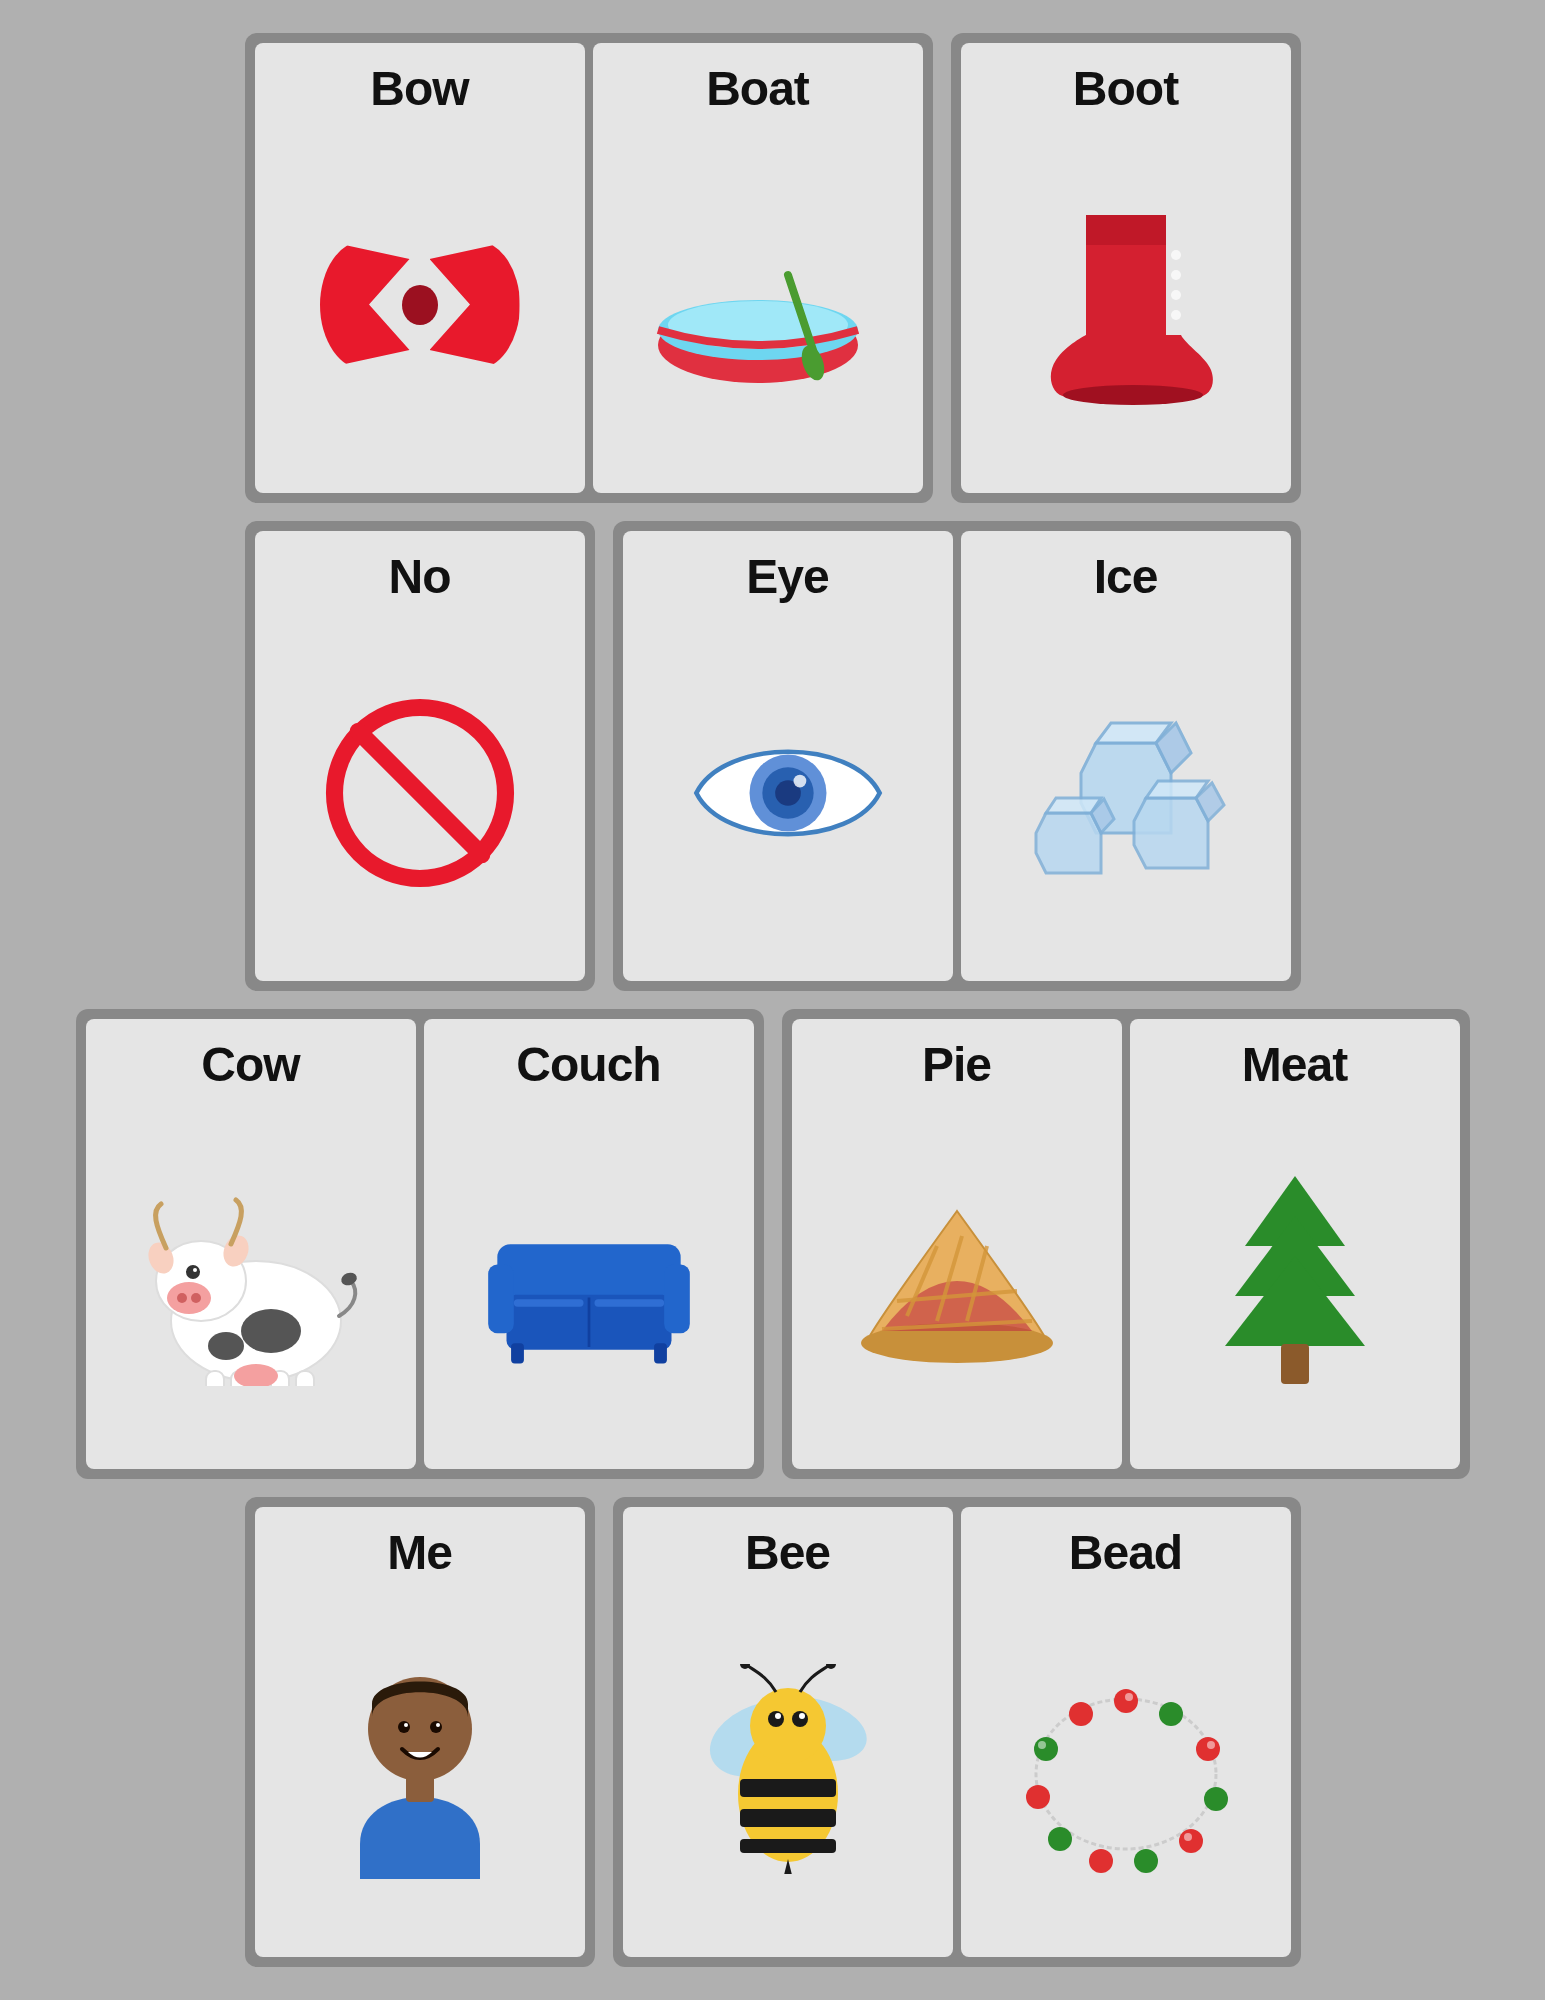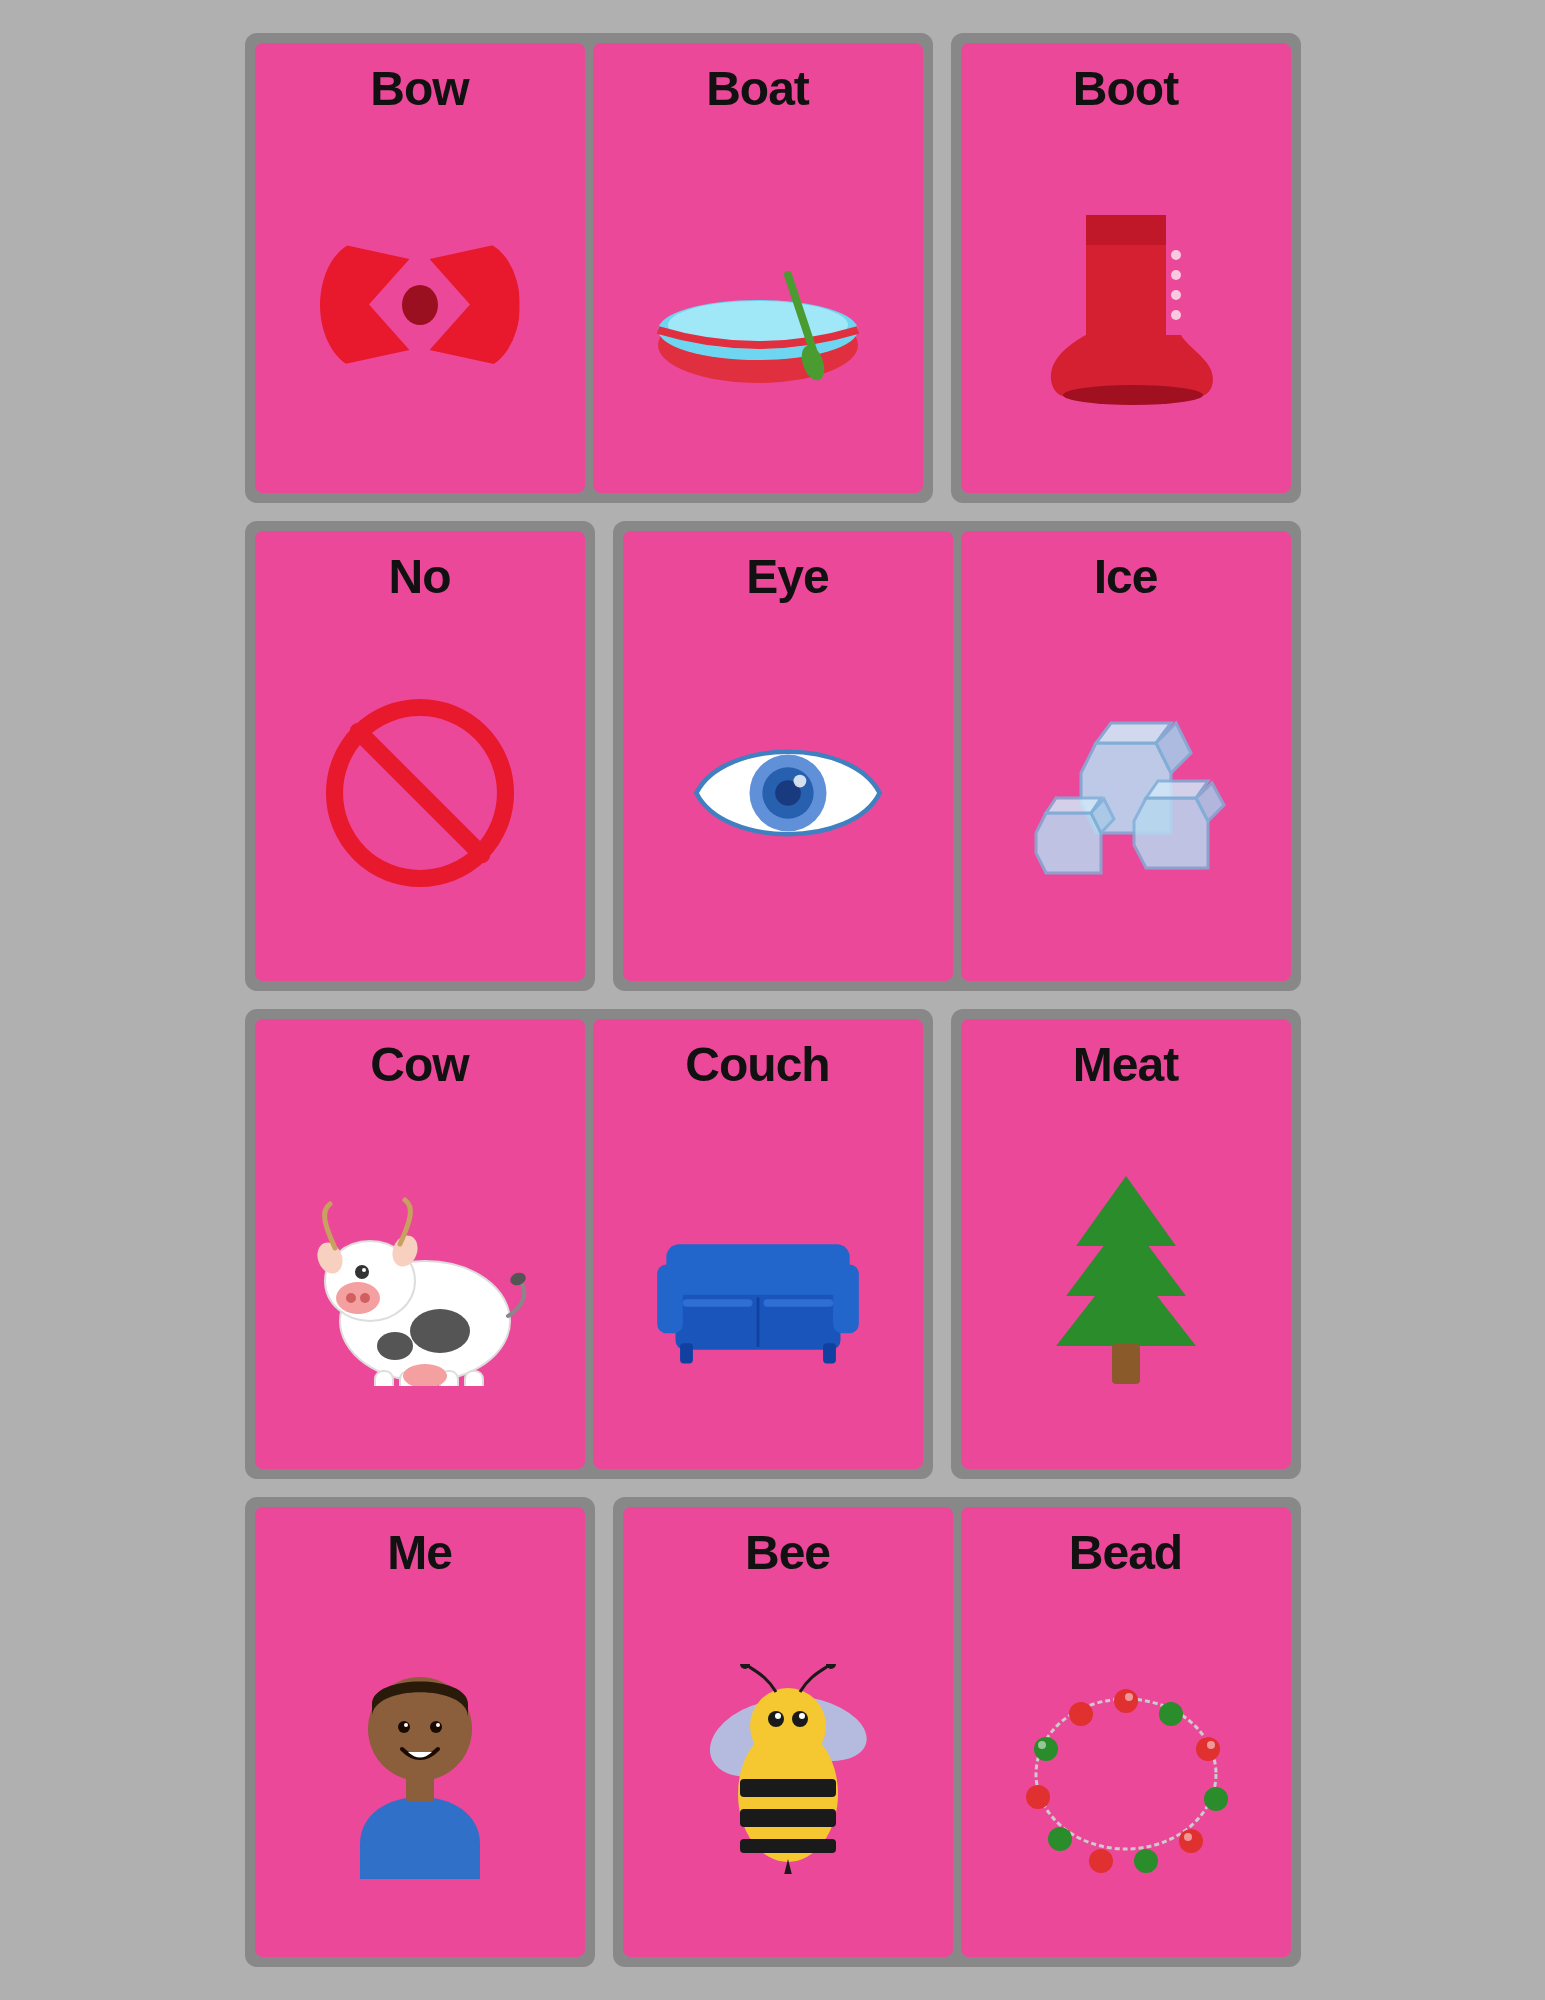--- a/index.html
+++ b/index.html
@@ -26,21 +26,21 @@
       justify-content: center;
     }
     .group {
       background: #888;
       border-radius: 12px;
       padding: 10px;
       display: flex;
       gap: 8px;
     }
     .card {
-      background: #ec4899;
+      background: #e5e5e5;
       border-radius: 8px;
       width: 330px;
       height: 450px;
       display: flex;
       flex-direction: column;
       align-items: center;
       padding: 18px 10px 10px 10px;
       position: relative;
     }
     .card-title {
@@ -247,20 +247,41 @@
             <rect x="35" y="158" width="14" height="22" rx="4" fill="#1040a0"></rect>
             <rect x="191" y="158" width="14" height="22" rx="4" fill="#1040a0"></rect>
 
             <rect x="38" y="110" width="76" height="8" rx="4" fill="#4488ee" opacity="0.5"></rect>
             <rect x="126" y="110" width="76" height="8" rx="4" fill="#4488ee" opacity="0.5"></rect>
           </svg>
         </div>
       </div>
     </div>
     <div class="group">
+      <div class="card">
+        <div class="card-title">Pie</div>
+        <div class="card-image">
+          <svg viewBox="0 0 220 200" width="220" height="200">
+
+            <path d="M20,160 L110,30 L200,160 Z" fill="#d4963a"></path>
+
+            <path d="M20,160 Q30,140 110,30 Q190,140 200,160" fill="#e8b060" stroke="#c8903a" stroke-width="2"></path>
+
+            <ellipse cx="110" cy="162" rx="96" ry="20" fill="#c8903a"></ellipse>
+
+            <path d="M35,150 Q110,50 185,150" fill="#c03040" opacity="0.6"></path>
+
+            <line x1="60" y1="135" x2="90" y2="65" stroke="#d4963a" stroke-width="4" opacity="0.8"></line>
+            <line x1="90" y1="140" x2="115" y2="55" stroke="#d4963a" stroke-width="4" opacity="0.8"></line>
+            <line x1="120" y1="140" x2="140" y2="65" stroke="#d4963a" stroke-width="4" opacity="0.8"></line>
+            <line x1="50" y1="120" x2="170" y2="110" stroke="#d4963a" stroke-width="4" opacity="0.8"></line>
+            <line x1="35" y1="148" x2="185" y2="140" stroke="#d4963a" stroke-width="4" opacity="0.8"></line>
+          </svg>
+        </div>
+      </div>
       <div class="card">
         <div class="card-title">Meat</div>
         <div class="card-image">
           <svg viewBox="0 0 180 230" width="180" height="230">
 
             <polygon points="90,10 140,80 40,80" fill="#2a8c2a"></polygon>
             <polygon points="90,50 150,130 30,130" fill="#2a8c2a"></polygon>
             <polygon points="90,90 160,180 20,180" fill="#2a8c2a"></polygon>
 
             <rect x="76" y="178" width="28" height="40" rx="4" fill="#8b5a2b"></rect>

